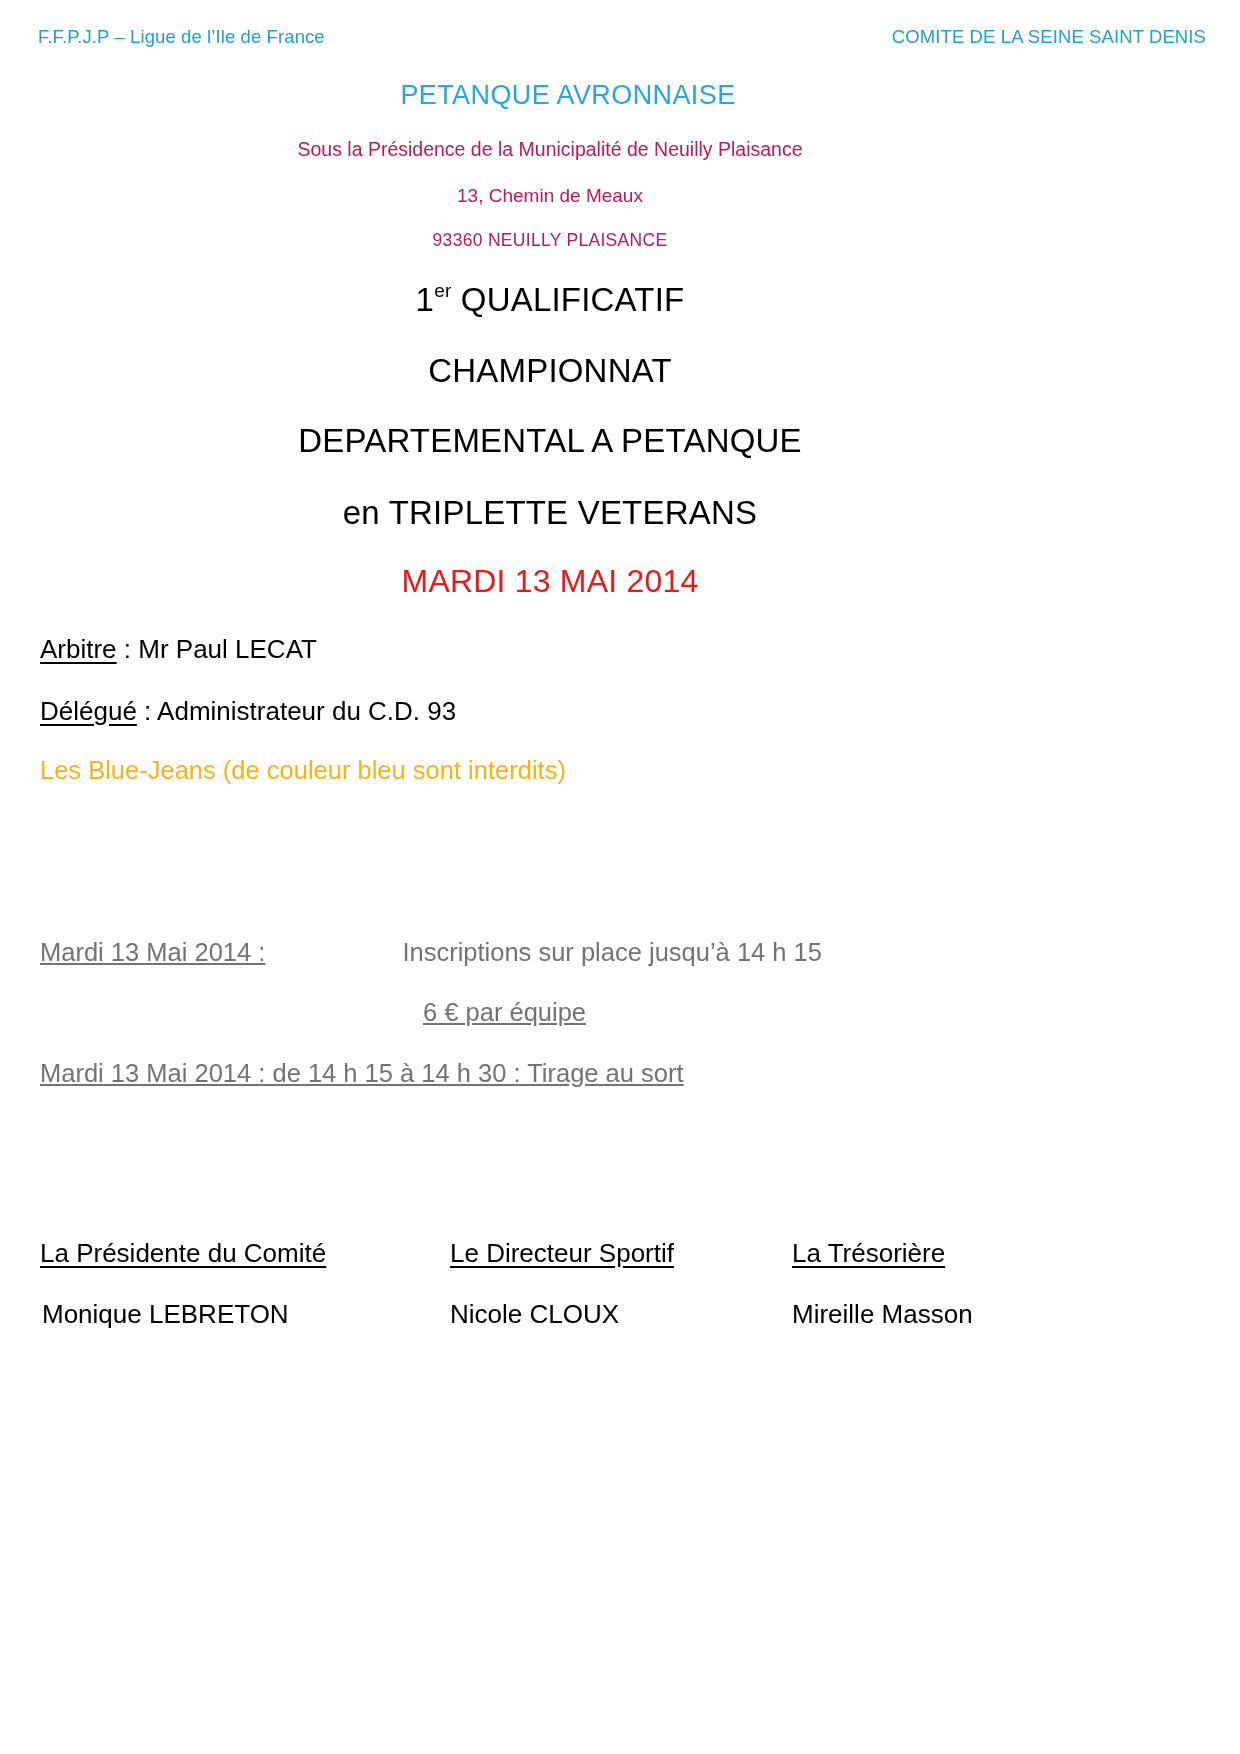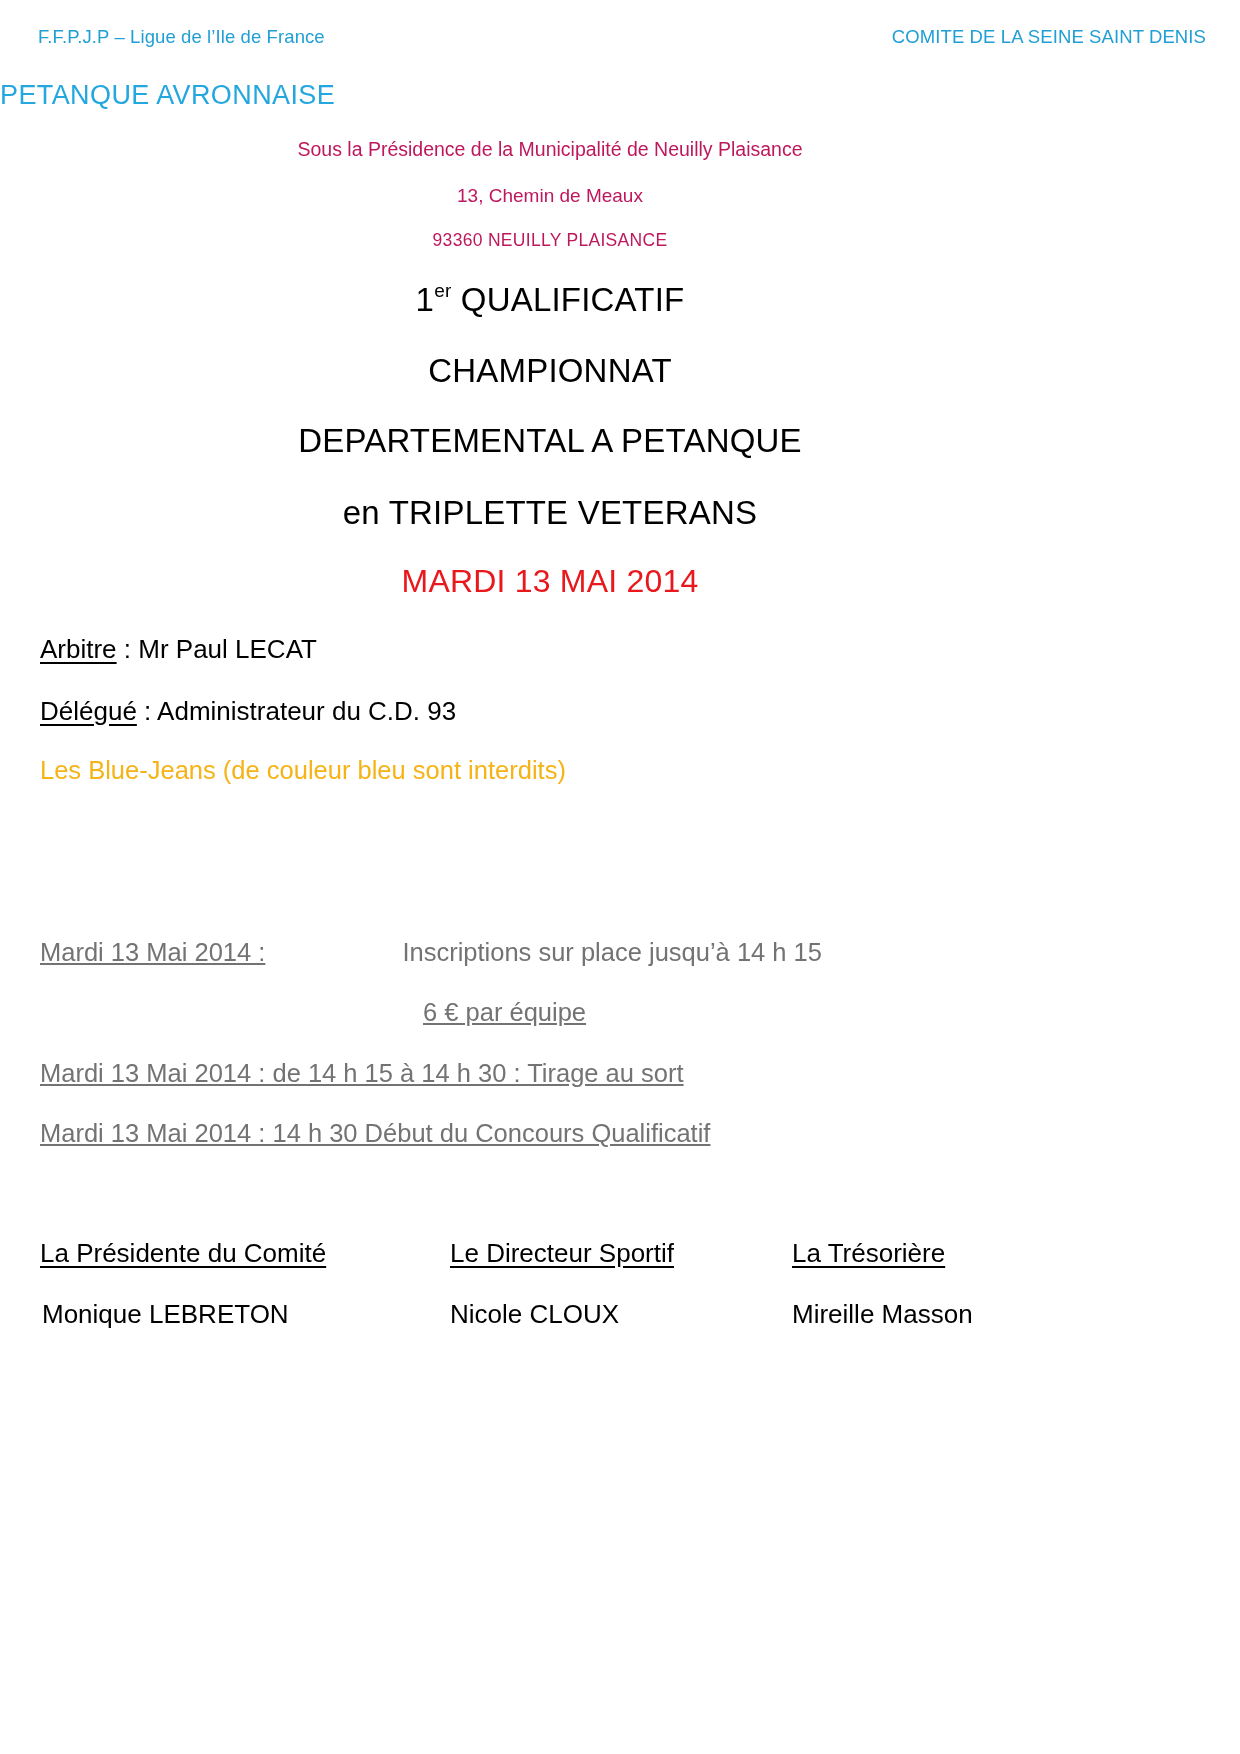--- a/index.html
+++ b/index.html
@@ -37,23 +37,23 @@
     font-size: 18.5px;
     font-family: "Liberation Sans", "DejaVu Sans", sans-serif;
     letter-spacing: 0.1px;
     white-space: nowrap;
   }
 
   
   .club-name {
     position: absolute;
     top: 80px;
-    left: 0;
+    left: 18px;
     width: 1100px;
-    text-align: left;
+    text-align: center;
     color: #23a7de;
     font-size: 27px;
     font-family: "Liberation Sans", "DejaVu Sans", sans-serif;
     letter-spacing: 0.4px;
   }
   .centered-line {
     position: absolute;
     left: 0;
     width: 1100px;
     text-align: center;
@@ -204,23 +204,20 @@
   </div>
 
   <div class="sched-line s2">
     <span>6 € par équipe</span>
   </div>
 
   <div class="sched-line s3">
     <span>Mardi 13 Mai 2014 : de 14 h 15 à 14 h 30 : Tirage au sort</span>
   </div>
 
-  <div class="sched-line s4">
-    <span>Mardi 13 Mai 2014 : 14 h 30 Début du Concours Qualificatif</span>
-  </div>
 
   <div class="sig-row sig-titles">
     <span class="sig-cell c0">La Présidente du Comité</span>
     <span class="sig-cell c1">Le Directeur Sportif</span>
     <span class="sig-cell c2">La Trésorière   </span>
   </div>
 
   <div class="sig-row sig-names">
     <span class="sig-cell c0">Monique LEBRETON</span>
     <span class="sig-cell c1">Nicole CLOUX</span>

